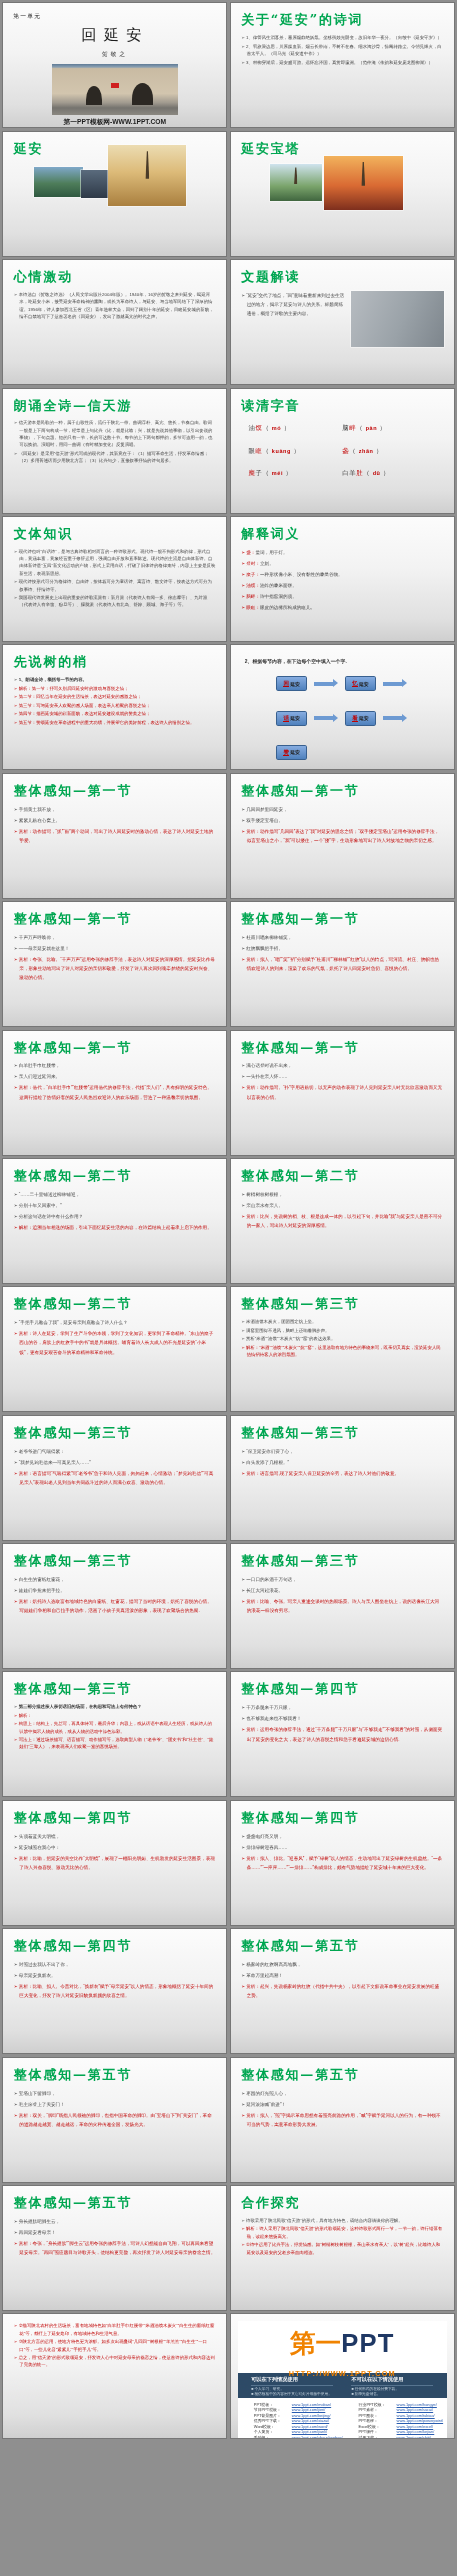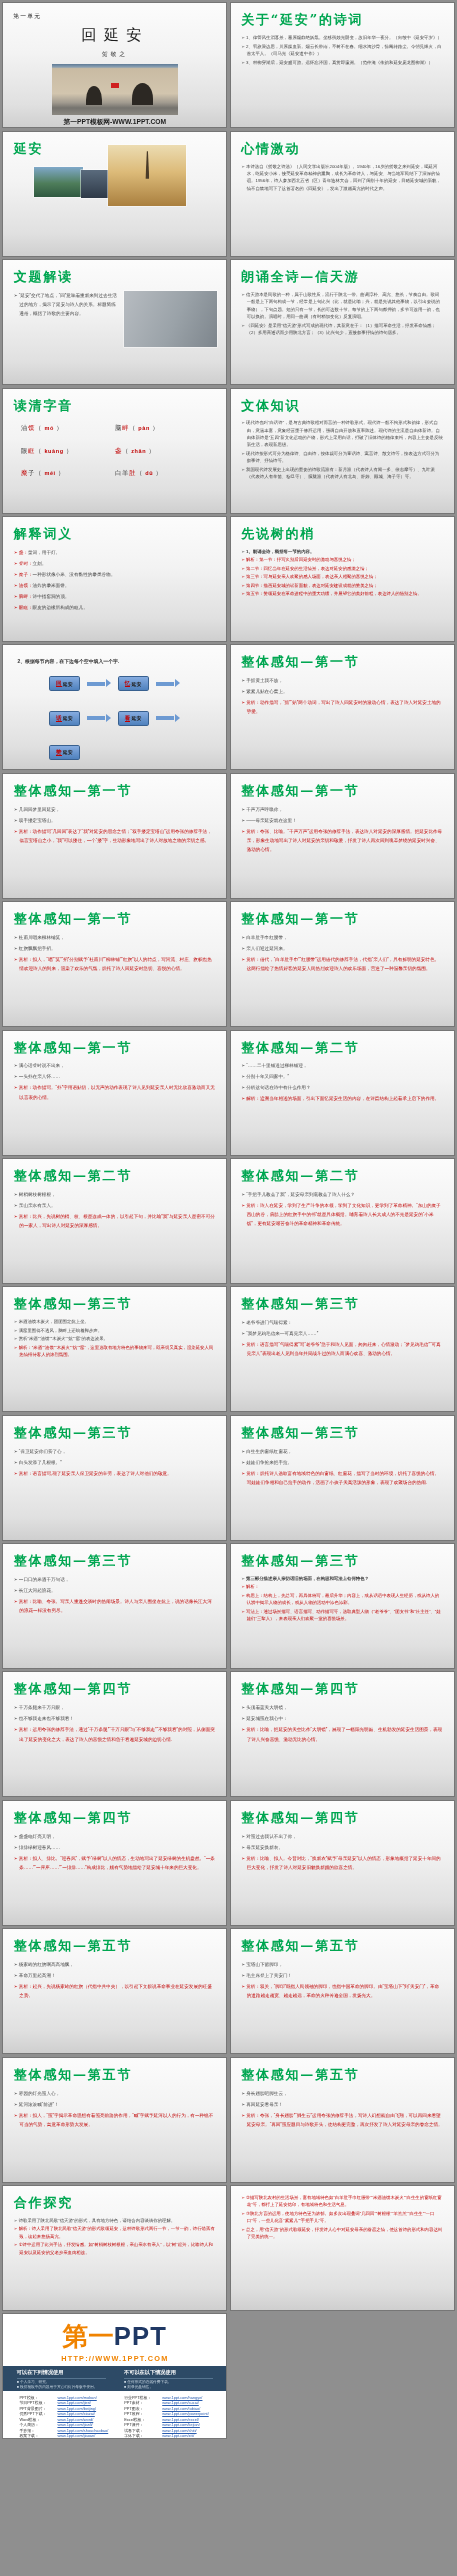--- a/index.html
+++ b/index.html
@@ -39,26 +39,26 @@
   .diag-lead{font-size:4.9px;font-weight:bold;color:#333;margin:4.9px 0 0 3.7px;}
   .diag-row{display:flex;align-items:center;margin-left:35px;gap:7.3px;}
   .dbox{width:29px;height:12.8px;display:flex;align-items:center;justify-content:center;gap:1.2px;
         background:linear-gradient(180deg,#86ace0 0%,#4f81bd 100%);border:0.6px solid #38608f;border-radius:1.8px;}
   .dbox .fill{color:#C00000;font-weight:bold;font-size:5.5px;border-bottom:0.6px solid #C00000;line-height:1.1;}
   .dbox .suffix{color:#222;font-size:4.9px;font-weight:bold;}
   .arrow{width:18.3px;height:4.3px;background:#6d9ad2;position:relative;margin-right:4.9px;}
   .arrow:after{content:"";position:absolute;right:-5.5px;top:-2.4px;border-left:5.5px solid #6d9ad2;
                border-top:4.6px solid transparent;border-bottom:4.6px solid transparent;}
   
-  .brand{padding:0;}
+  .brand{padding:7px;}
   .brand-top{height:52px;background:#fff;text-align:center;padding-top:9.8px;box-sizing:border-box;}
   .logo{font-size:25.6px;font-weight:bold;line-height:1;font-family:"Liberation Sans",sans-serif;}
   .logo .diyi{color:#f08300;}
   .logo .ppt{color:#1f3864;letter-spacing:1.2px;}
-  .brand-url{color:#f08300;font-weight:bold;font-size:7.3px;letter-spacing:1.2px;margin-top:4px;}
+  .brand-url{color:#f08300;font-weight:bold;font-size:7.3px;letter-spacing:1.2px;margin-top:12px;}
   .brand-band{height:24.4px;background:#2d4a66;display:flex;padding:3px 13.4px;box-sizing:border-box;gap:18.3px;}
   .band-col{flex:1;}
   .band-col h4{margin:0 0 1.2px 0;color:#fff;font-size:5.2px;font-weight:bold;border-bottom:0.6px solid #56748f;padding-bottom:1.2px;}
   .band-col div{color:#c3d2de;font-size:3.7px;line-height:1.5;}
   .brand-links{display:flex;padding:3.7px 16px 0 16px;gap:16px;background:#fff;height:49px;box-sizing:border-box;}
   .links-col{flex:1;}
   .link-row{display:flex;font-size:3.9px;line-height:1.42;}
   .link-row .lbl{color:#333;width:38px;}
   .link-row .url{color:#2a5db0;text-decoration:underline;}
 </style>
@@ -84,20 +84,29 @@
       <div class="bullet"><span class="marker dark">➢</span><span class="btext dark">3、种柳穿湖后，延安盛可游。远怀忘泽国，真赏即瀛洲。（范仲淹《依韵和延安庞龙图柳湖》）</span></div>
     </div>
     <div class="card">
       <div class="title">延安</div>
       <div class="photo" style="left: 30.5px; top: 35px; width: 49px; height: 30.5px; background: linear-gradient(rgb(127, 168, 201) 0%, rgb(78, 125, 90) 55%, rgb(47, 88, 64) 100%);"></div>
       <div class="photo" style="left: 78px; top: 38px; width: 28px; height: 28px; background: linear-gradient(rgb(90, 107, 125), rgb(46, 57, 71));"></div>
       <div class="photo" style="left: 105px; top: 13.4px; width: 78px; height: 61px; background: linear-gradient(rgb(236, 220, 178) 0%, rgb(220, 186, 120) 45%, rgb(169, 127, 63) 100%);">
         <div class="tower"></div>
       </div>
     </div>
+    <div class="card">
+      <div class="title">延安宝塔</div>
+      <div class="photo" style="left: 39px; top: 32px; width: 52px; height: 37px; background: linear-gradient(rgb(207, 227, 238) 0%, rgb(122, 164, 107) 60%, rgb(64, 102, 63) 100%);">
+        <div class="tower"></div>
+      </div>
+      <div class="photo" style="left: 93px; top: 24.4px; width: 79px; height: 54px; background: linear-gradient(rgb(242, 178, 92) 0%, rgb(217, 106, 51) 55%, rgb(126, 47, 29) 100%);">
+        <div class="tower"></div>
+      </div>
+    </div>
     <div class="card dense">
       <div class="title">心情激动</div>
       <div class="bullet"><span class="marker dark">➢</span><span class="btext dark">本诗选自《贺敬之诗选》（人民文学出版社2004年版）。1940年，16岁的贺敬之来到延安，喝延河水，吃延安小米，接受延安革命精神的熏陶，成长为革命诗人，与延安、与当地军民结下了深厚的情谊。1956年，诗人参加西北五省（区）青年造林大会，回到了阔别十年的延安，目睹延安城的新貌，情不自禁地写下了这首著名的《回延安》，发出了激越高亢的时代之声。</span></div>
     </div>
     <div class="card">
       <div class="title">文题解读</div>
       <div class="textcol" style="width: 104px;">
         <div class="bullet"><span class="marker dark">➢</span><span class="btext dark">“延安”交代了地点，“回”意味着重新来到过去生活过的地方，揭示了延安与诗人的关系。标题简练通俗，概括了诗歌的主要内容。</span></div>
       </div>
       <div class="photo" style="right: 9.8px; top: 30.5px; width: 93px; height: 56px; background: linear-gradient(115deg, rgb(183, 188, 193) 0%, rgb(154, 162, 168) 55%, rgb(125, 133, 140) 100%);"></div>

